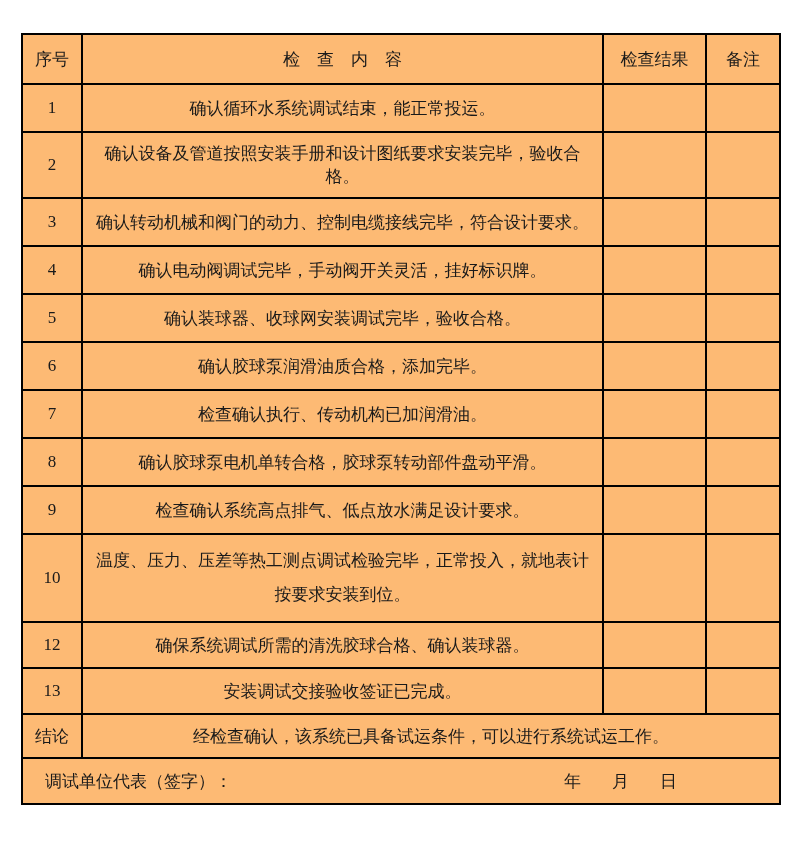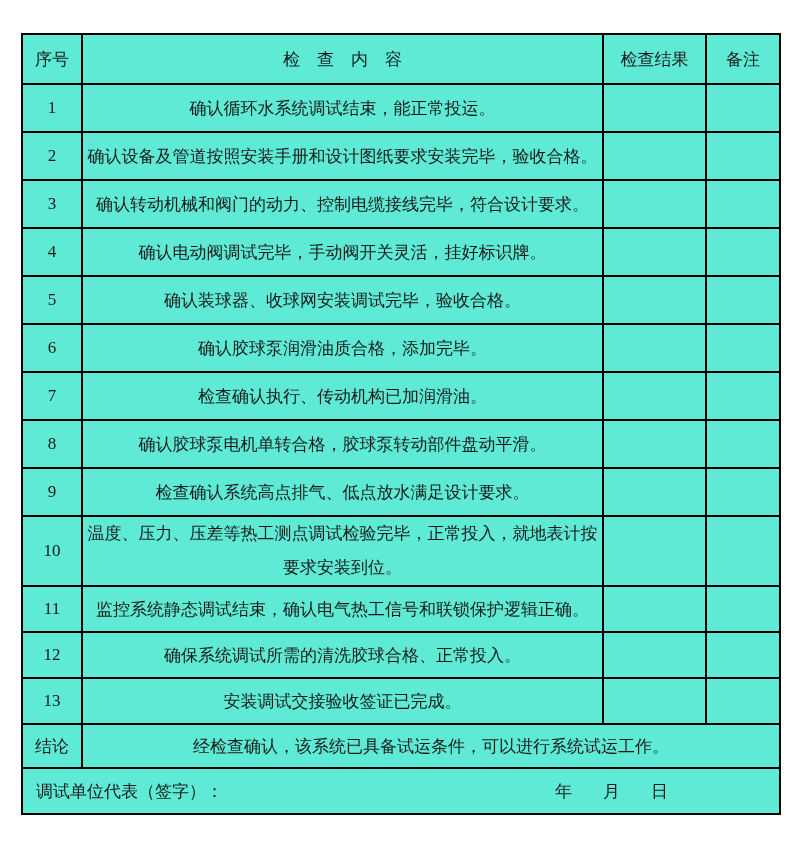--- a/index.html
+++ b/index.html
@@ -56,24 +56,24 @@
     top: 33px;
     left: 21px;
     width: 758px;
     border-collapse: collapse;
     table-layout: fixed;
     font-size: 17px;
     color: #1a1a1a;
   }
   table.check td, table.check th {
     border: 2px solid #000;
-    padding: 0;
+    padding: 9px;
     vertical-align: middle;
     font-weight: normal;
-    background: #5eead4;
+    background: #fdba74;
     overflow: hidden;
   }
   col.c-no     { width: 60px; }
   col.c-body   { width: 521px; }
   col.c-result { width: 103px; }
   col.c-remark { width: 74px; }
 
   tr.hdr      { height: 50px; }
   tr.row      { height: 48px; }
   tr.row-tall { height: 68px; }
@@ -184,28 +184,22 @@
     <td></td>
     <td></td>
   </tr>
   <tr class="row-tall">
     <td class="no">10</td>
     <td class="content tall">温度、压力、压差等热工测点调试检验完毕，正常投入，就地表计按要求安装到位。</td>
     <td></td>
     <td></td>
   </tr>
   <tr class="row-mid">
-    <td class="no">11</td>
-    <td class="content">监控系统静态调试结束，确认电气热工信号和联锁保护逻辑正确。</td>
-    <td></td>
-    <td></td>
-  </tr>
-  <tr class="row-mid">
     <td class="no">12</td>
-    <td class="content">确保系统调试所需的清洗胶球合格、正常投入。</td>
+    <td class="content">确保系统调试所需的清洗胶球合格、确认装球器。</td>
     <td></td>
     <td></td>
   </tr>
   <tr class="row-mid">
     <td class="no">13</td>
     <td class="content">安装调试交接验收签证已完成。</td>
     <td></td>
     <td></td>
   </tr>
 

